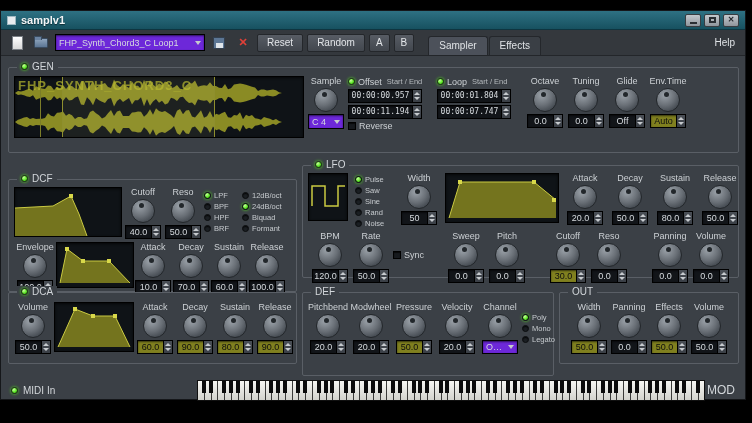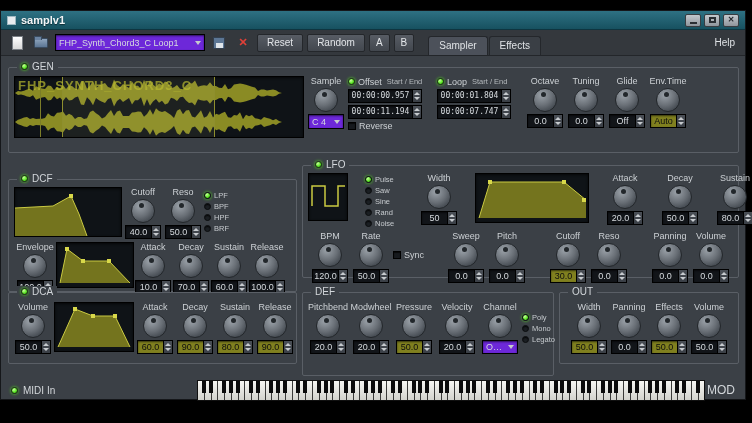--- a/index.html
+++ b/index.html
@@ -252,20 +252,38 @@
           </div>
         <div class="radio">
             <span class="rdot"></span>
             <span>HPF</span>
           </div>
         <div class="radio">
             <span class="rdot"></span>
             <span>BRF</span>
           </div>
       </div>
+      <div class="rcol" style="width:54px;padding-top:3px">
+        <div class="radio">
+            <span class="rdot"></span>
+            <span>12dB/oct</span>
+          </div>
+        <div class="radio on">
+            <span class="rdot"></span>
+            <span>24dB/oct</span>
+          </div>
+        <div class="radio">
+            <span class="rdot"></span>
+            <span>Biquad</span>
+          </div>
+        <div class="radio">
+            <span class="rdot"></span>
+            <span>Formant</span>
+          </div>
+      </div>
     </div>
     <div class="row" style="padding:3px 5px 0;gap:0">
       <div class="kcol" style="width:42px">
           <div class="klabel">Envelope</div>
           <div class="knob"></div>
           <div class="spin">
             <span class="sv">100.0</span>
             <span class="sar"></span>
           </div>
         </div>
@@ -311,21 +329,21 @@
           </div>
         </div>
     </div>
   </div>
 
   <div class="group" style="left:301px;top:154px;width:437px;height:113px">
     <div class="gtitle">
         <span class="led"></span>
         <span>LFO</span>
       </div>
-    <div class="row" style="padding:7px 5px 0;gap:17px">
+    <div class="row" style="padding:7px 5px 0;gap:7px">
       <div class="disp" style="width:40px;height:48px">
         <svg width="38" height="46" viewBox="0 0 38 46">
             <polyline points="3,32 3,12 16,12 16,32 29,32 29,12 36,12" fill="none" stroke="#caca42" stroke-width="1.5"></polyline>
           </svg>
       </div>
       <div class="rcol" style="width:38px;padding-top:1px">
         <div class="radio on">
             <span class="rdot"></span>
             <span>Pulse</span>
           </div>

